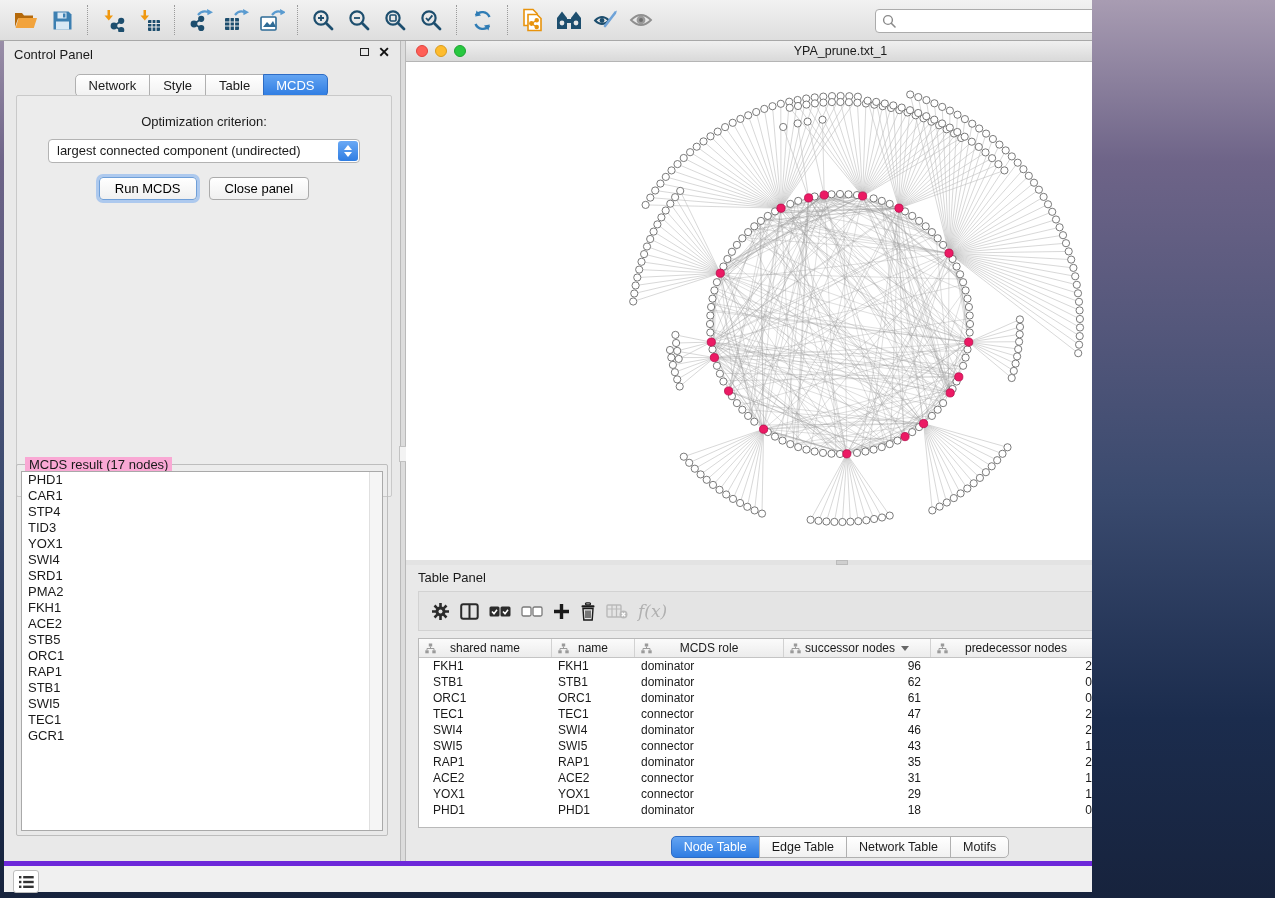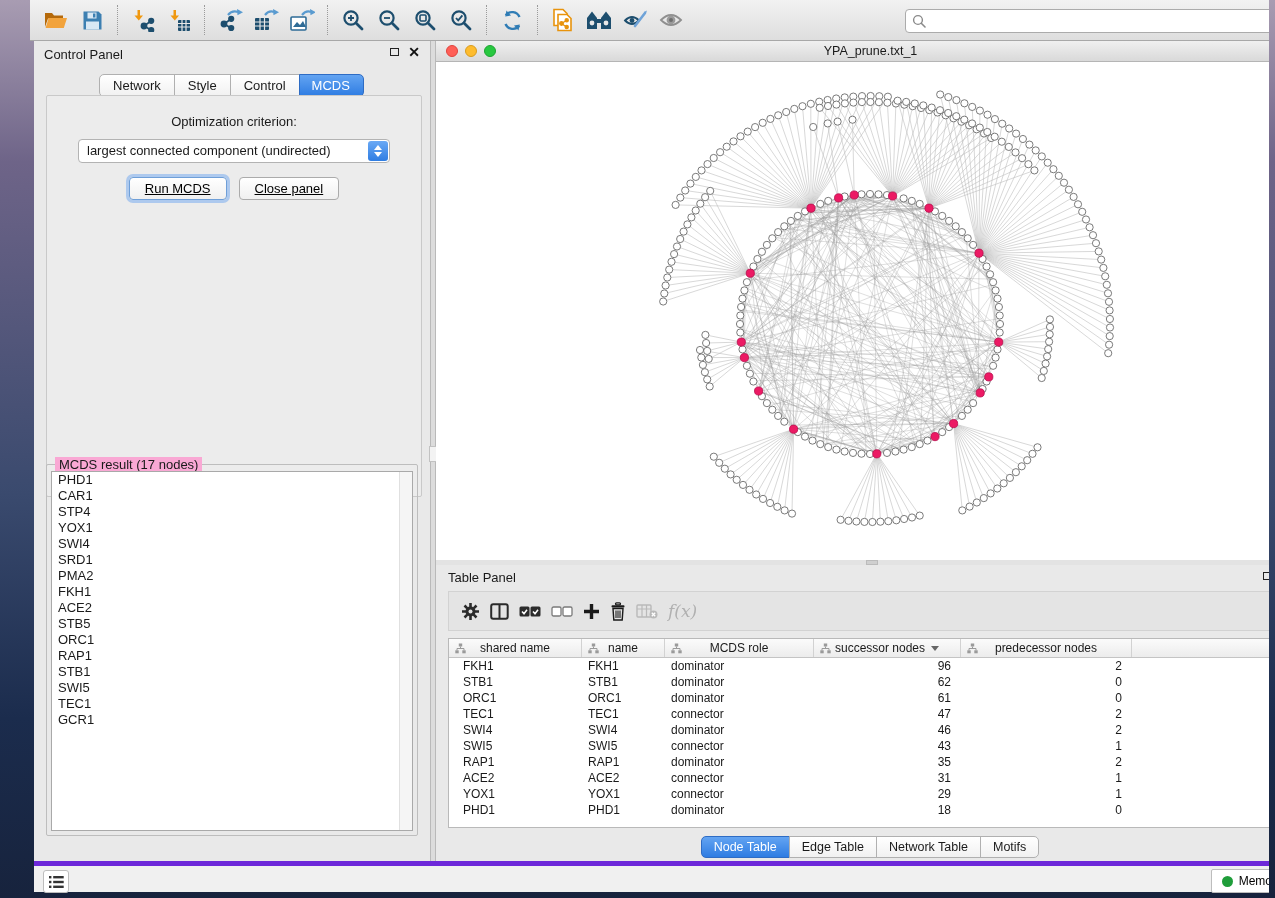--- a/index.html
+++ b/index.html
@@ -1,19 +1,19 @@
 <!DOCTYPE html>
 <html><head>
 <meta charset="utf-8">
 <style>
   * { margin:0; padding:0; box-sizing:border-box; }
   html,body { width:1275px; height:898px; }
   body { font-family:"Liberation Sans", sans-serif; color:#1a1a1a;
          background:linear-gradient(180deg,#a89cb2 0%,#6e6488 18%,#3a4a6e 55%,#1b2c4d 80%,#17233d 100%); }
-  .screen { position:relative; width:1239px; height:898px; overflow:hidden;margin-left:30px; }
+  .screen { position:relative; width:1092px; height:898px; overflow:hidden; }
 
   
   .toolbar { position:absolute; left:0; top:0; width:1275px; height:41px;
              background:linear-gradient(#f2f2f2,#dedede); border-bottom:1px solid #a8a8a8;
              display:flex; align-items:center; padding:0 8px; }
   .tb-btn { width:36px; height:34px; border:none; background:transparent; display:flex;
             align-items:center; justify-content:center; cursor:pointer; }
   .tb-sep { width:1px; height:30px; margin:0 7px; border-left:1px dotted #9a9a9a; }
   .tb-search { position:absolute; left:875px; top:9px; width:387px; height:24px; background:#fff;
                border:1px solid #ababab; border-radius:4px; display:flex; align-items:center; padding:0 6px; }
@@ -37,21 +37,21 @@
   .dropdown { position:relative; margin:10px auto 0 auto; width:312px; height:24px; background:#fff;
               border:1px solid #b3b3b3; border-radius:4px; font-size:13px; line-height:22px;
               padding-left:8px; cursor:pointer; white-space:nowrap; }
   .dd-stepper { position:absolute; right:1px; top:1px; width:20px; height:20px; border-radius:3px;
                 background:linear-gradient(#6aa9f5,#2f7de2); display:flex; flex-direction:column;
                 align-items:center; justify-content:center; gap:2px; }
   .tri-up { width:0;height:0;border-left:4px solid transparent;border-right:4px solid transparent;border-bottom:5px solid #fff; }
   .tri-dn { width:0;height:0;border-left:4px solid transparent;border-right:4px solid transparent;border-top:5px solid #fff; }
   .btn-row { display:flex; justify-content:center; gap:12px; margin-top:14px; }
   .mac-btn { font-size:13px; padding:3px 15px; background:linear-gradient(#ffffff,#f0f0f0);
-             border:1px solid #ababab; border-radius:4px; cursor:pointer;text-decoration:underline; }
+             border:1px solid #ababab; border-radius:4px; cursor:pointer; }
   .mac-btn.focused { border-color:#6f9fd8; box-shadow:0 0 0 3px rgba(110,165,240,.5); }
   .result-group { position:absolute; left:12px; top:423px; width:372px; height:372px;
                   border:1px solid #bdbdbd; border-radius:2px; }
   .result-legend { position:absolute; left:8px; top:-8px; background:#f9a8d4; padding:0 4px; font-size:13px; }
   .result-list { position:absolute; left:4px; top:6px; right:4px; bottom:4px; background:#fff;
                  border:1px solid #a9a9a9; overflow:hidden; }
   .result-scroll { position:absolute; right:0; top:0; bottom:0; width:13px; background:#f5f5f5; border-left:1px solid #e0e0e0; }
   .result-item { font-size:13px; line-height:16px; padding-left:6px; }
 
   
@@ -270,21 +270,21 @@
     <div class="panel-header">
       <span>Control Panel</span>
       <span class="hdr-icons">
         <span class="float-glyph"></span>
         <span class="close-glyph">✕</span>
       </span>
     </div>
     <div class="cp-tabs" id="cp-tabs">
         <button class="seg">Network</button>
         <button class="seg">Style</button>
-        <button class="seg">Control</button>
+        <button class="seg">Table</button>
         <button class="seg active">MCDS</button>
       </div>
     <div class="cp-pane">
       <div class="opt-label">Optimization criterion:</div>
       <div class="dropdown">
         <span>largest connected component (undirected)</span>
         <span class="dd-stepper">
             <span class="tri-up"></span>
             <span class="tri-dn"></span>
           </span>
@@ -294,20 +294,21 @@
         <button class="mac-btn">Close panel</button>
       </div>
     </div>
     <div class="result-group">
       <span class="result-legend">MCDS result (17 nodes)</span>
       <div class="result-list" id="result-list">
         <div class="result-scroll"></div>
       <div class="result-item">PHD1</div>
           <div class="result-item">CAR1</div>
           <div class="result-item">STP4</div>
+          <div class="result-item">TID3</div>
           <div class="result-item">YOX1</div>
           <div class="result-item">SWI4</div>
           <div class="result-item">SRD1</div>
           <div class="result-item">PMA2</div>
           <div class="result-item">FKH1</div>
           <div class="result-item">ACE2</div>
           <div class="result-item">STB5</div>
           <div class="result-item">ORC1</div>
           <div class="result-item">RAP1</div>
           <div class="result-item">STB1</div>

